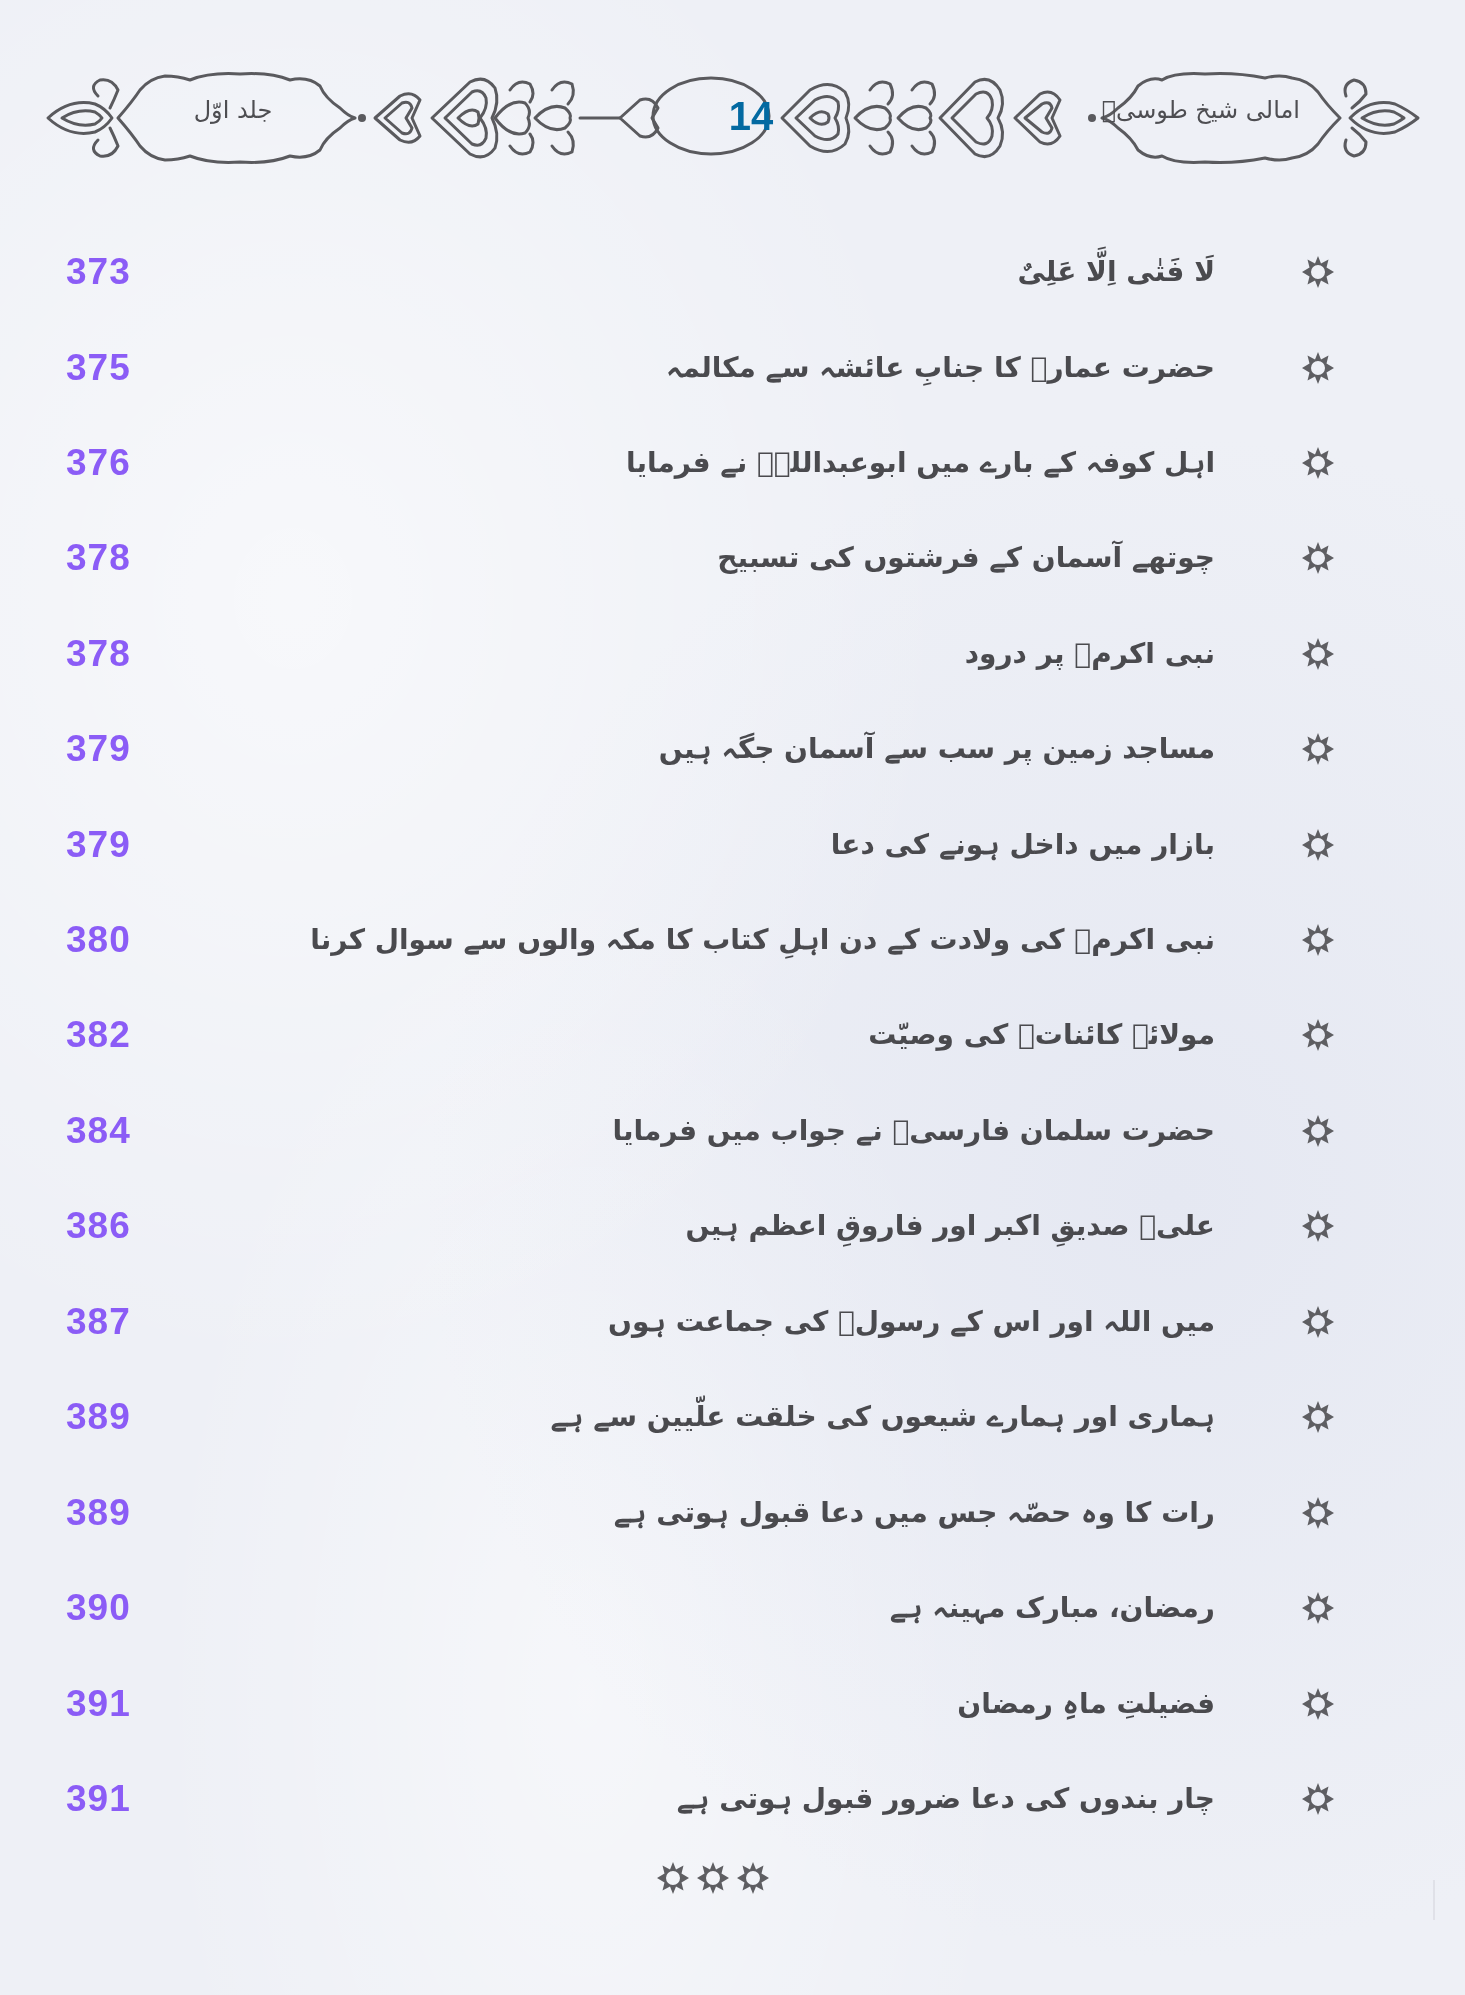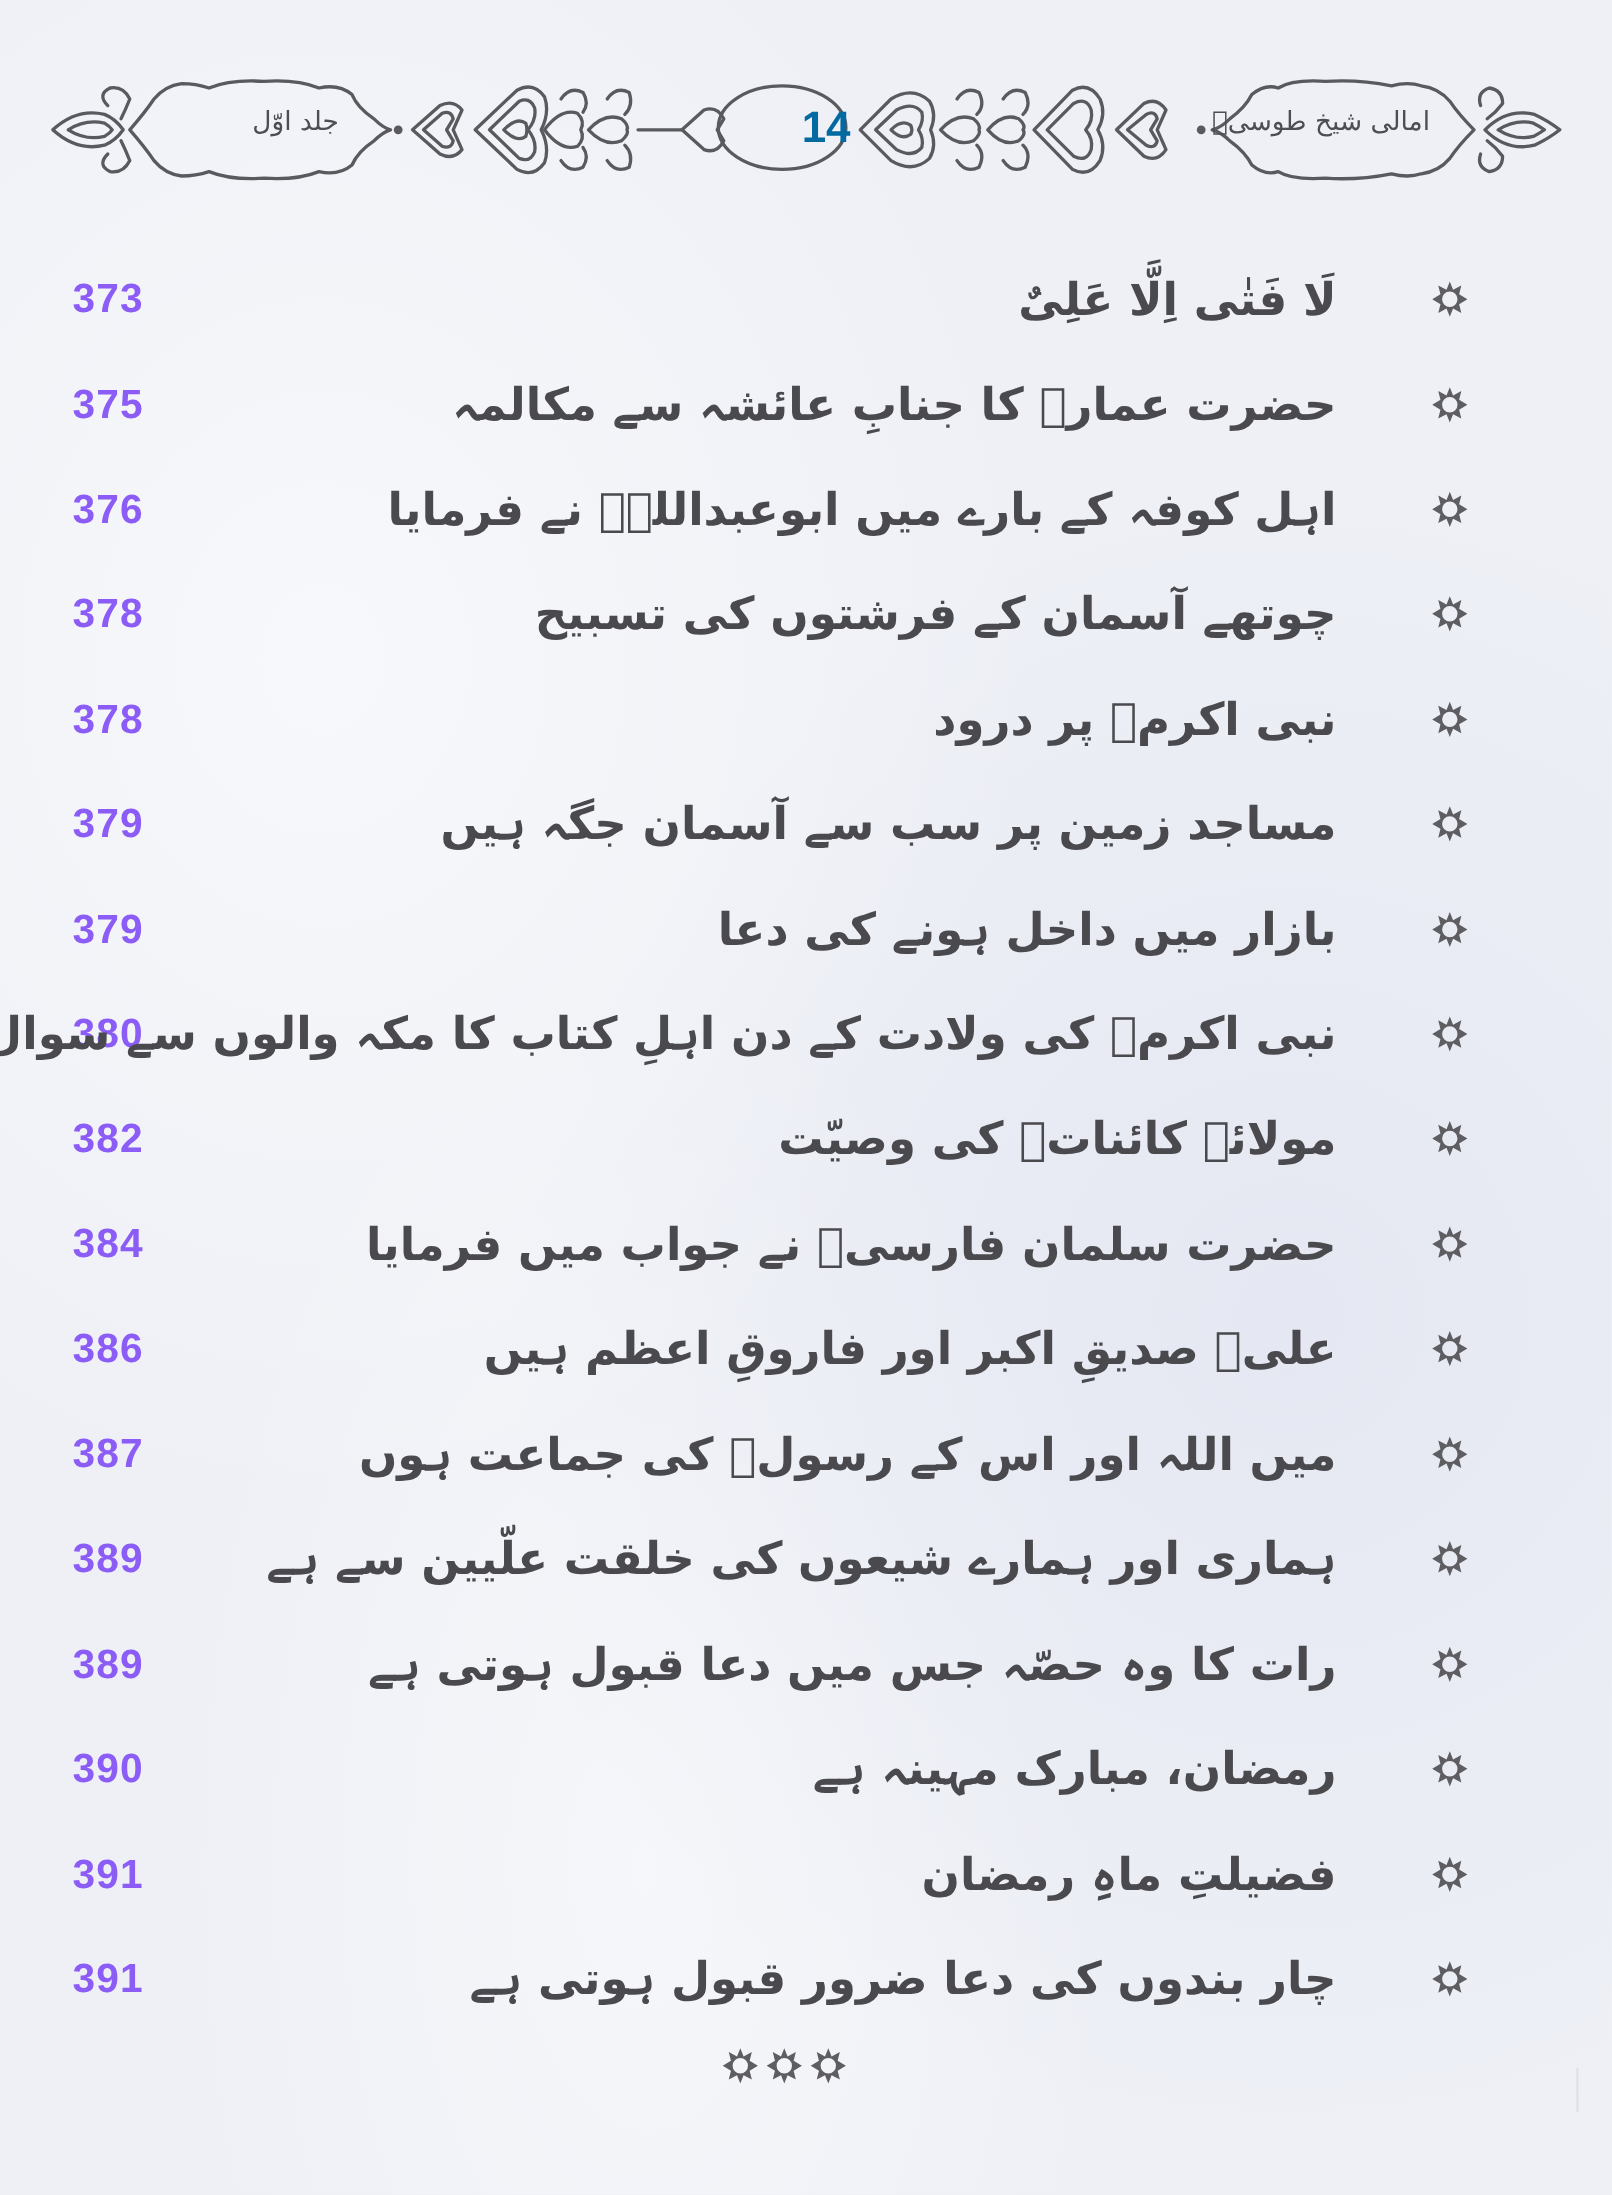--- a/index.html
+++ b/index.html
@@ -38,21 +38,21 @@
       top: 28px;
       font-family: "DejaVu Sans", sans-serif;
       font-size: 24px;
       color: #4e4e52;
       direction: rtl;
       white-space: nowrap;
     }
     .header .volume-label {
       left: 118px;
       width: 150px;
-      text-align: right;
+      text-align: center;
     }
     .header .book-title {
       left: 1090px;
       width: 170px;
     }
     .header .page-number {
       position: absolute;
       left: 652px;
       top: 14px;
       width: 118px;
@@ -92,21 +92,21 @@
       letter-spacing: 1px;
     }
     .toc-title {
       position: absolute;
       right: 250px;
       top: 0;
       direction: rtl;
       text-align: right;
       font-family: "DejaVu Sans", sans-serif;
       font-weight: bold;
-      font-size: 41px;
+      font-size: 28px;
       line-height: 60px;
       color: #4a4a4e;
       white-space: nowrap;
     }
     .toc-bullet {
       position: absolute;
       left: 1300px;
       top: 12px;
       width: 36px;
       height: 36px;

